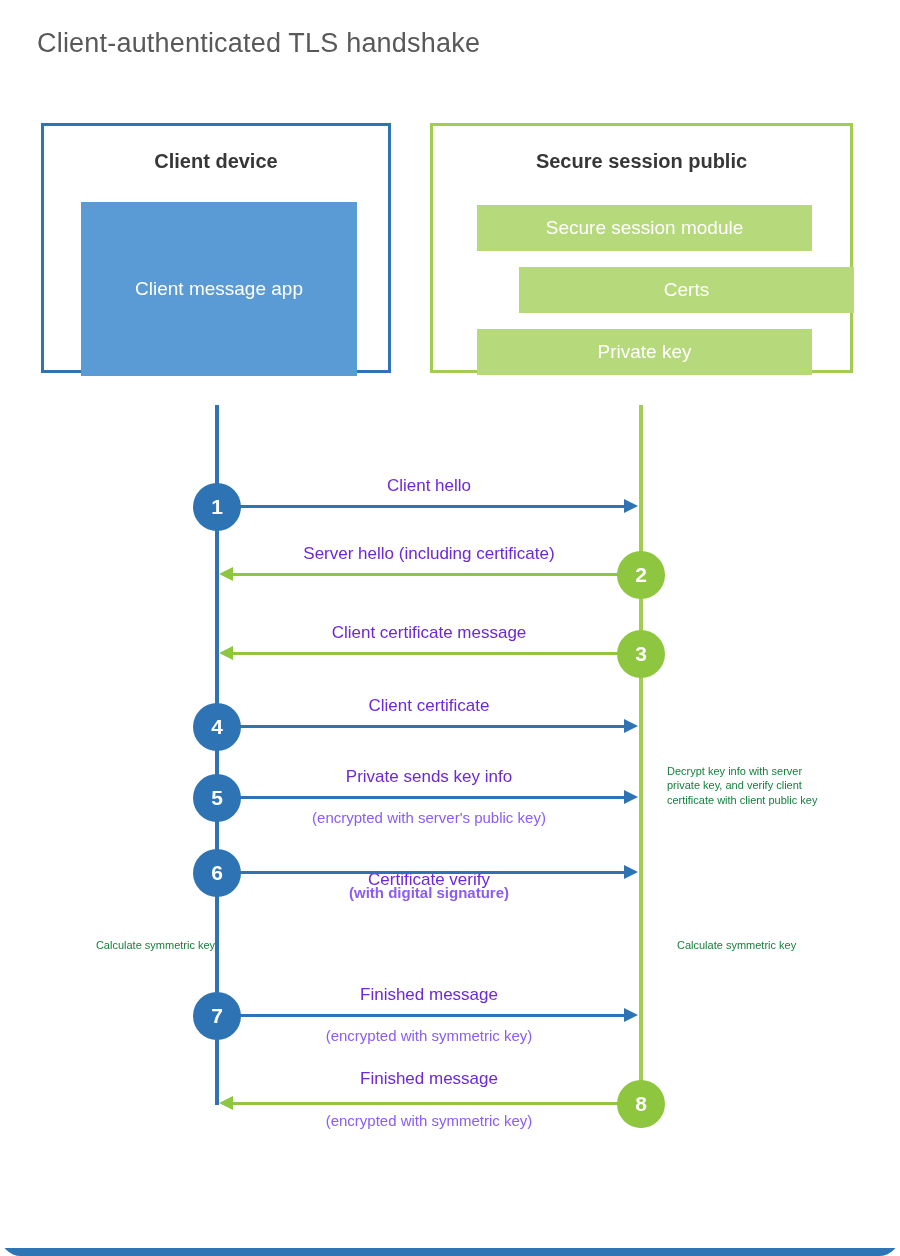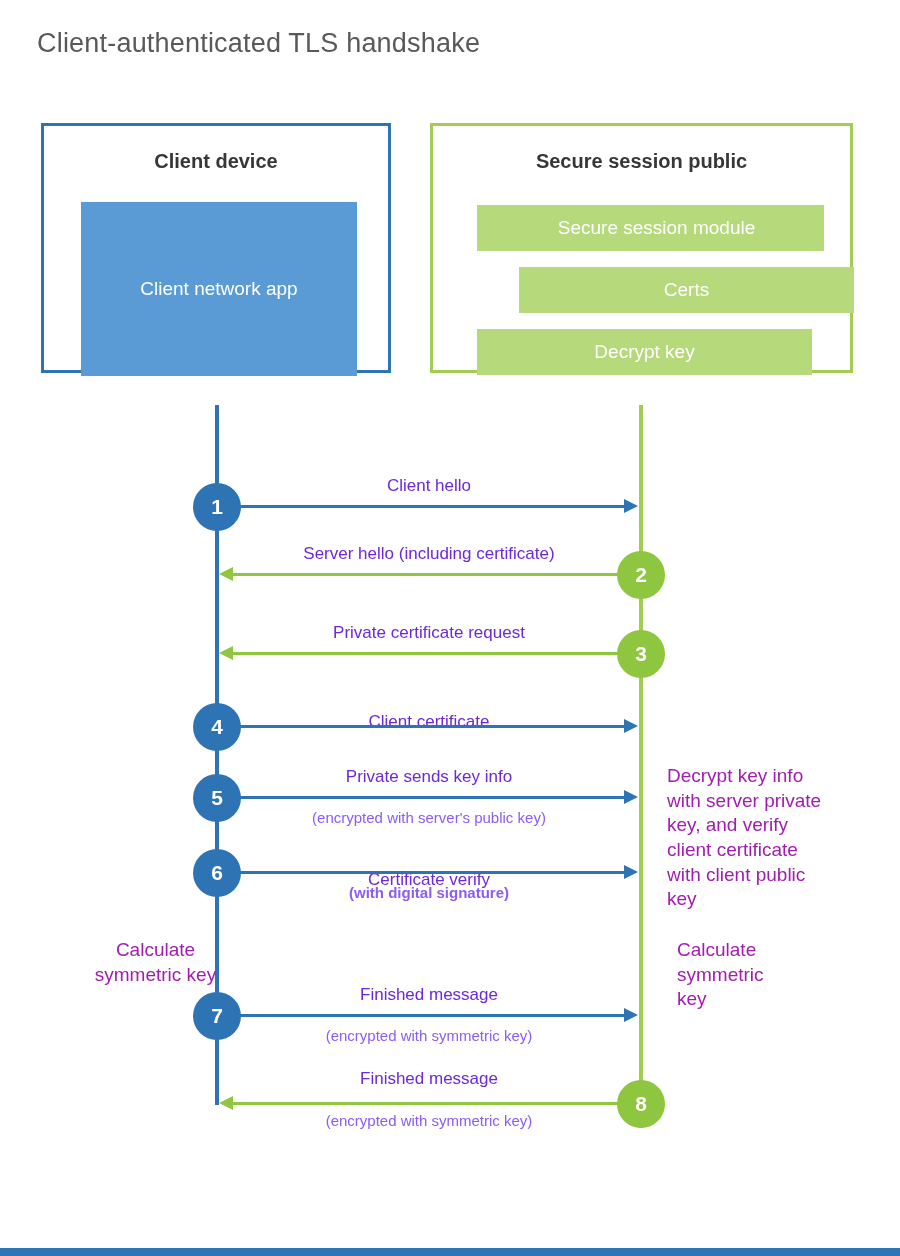--- a/index.html
+++ b/index.html
@@ -1,16 +1,16 @@
 <!DOCTYPE html>
 <html><head>
 <meta charset="utf-8">
 <style>
   html,body { margin:0; padding:0; background:#ffffff; font-family:"Liberation Sans", sans-serif; }
-  .canvas { position:relative; width:900px; height:1256px; background:#ffffff; overflow:hidden; }
+  .canvas { position:relative; width:900px; height:1256px; background:#ffffff; overflow:hidden;border-radius:21px; }
 
   .diagram-title { position:absolute; left:37px; top:28px; font-size:27px; color:#595959; letter-spacing:0.2px; }
 
   
   .actor-box { position:absolute; top:123px; height:250px; background:#fff; border:3px solid; box-sizing:border-box; }
   .client-box { left:41px; width:350px; border-color:#2e74b5; }
   .server-box { left:430px; width:423px; border-color:#a3cc52; }
   .actor-title { position:absolute; top:24px; left:0; right:0; text-align:center; font-size:20px; font-weight:bold; color:#373737; }
   .app-rect { position:absolute; left:37px; top:76px; width:276px; height:174px; background:#5b9bd5; color:#fff;
               display:flex; align-items:center; justify-content:center; text-align:center; font-size:19px; line-height:1.5; padding:0 30px; box-sizing:border-box; }
@@ -34,68 +34,68 @@
   .arrow.green { background:#8ec63f; color:#8ec63f; }
   .head { position:absolute; top:-6px; width:0; height:0; border-top:7.5px solid transparent; border-bottom:7.5px solid transparent; }
   .head-right { right:-13px; border-left:14px solid; }
   .head-left  { left:-13px;  border-right:14px solid; }
 
   
   .msg-label { position:absolute; left:217px; width:424px; text-align:center; font-size:17px; color:#6d28d9; }
   .msg-sub   { position:absolute; left:217px; width:424px; text-align:center; font-size:15px; color:#8b5cf6; }
 
   
-  .side-note { position:absolute; font-size:19px; color:#a21caf; line-height:1.3; }
+  .side-note { position:absolute; font-size:11px; color:#15803d; line-height:1.3; }
   .note-decrypt { left:667px; top:764px; width:160px; text-align:left; }
   .note-calc-left { left:93px; top:938px; width:125px; text-align:center; }
   .note-calc-right { left:677px; top:938px; width:120px; text-align:left; }
 
   .footer-bar { position:absolute; left:0; bottom:0; width:900px; height:8px; background:#2e75b6; }
 </style>
 </head>
 <body>
 
 <div class="canvas">
 
   <div class="diagram-title">Client-authenticated TLS handshake</div>
 
   <div class="actor-box client-box">
     <div class="actor-title">Client device</div>
-    <div class="app-rect">Client network app</div>
+    <div class="app-rect">Client message app</div>
   </div>
 
   <div class="actor-box server-box">
     <div class="actor-title">Secure session public</div>
-    <div class="server-bar" style="top:79px;padding-left:12px;">Secure session module</div>
+    <div class="server-bar" style="top:79px;">Secure session module</div>
     <div class="server-bar" style="top:141px;margin-left:42px;">Certs</div>
-    <div class="server-bar" style="top:203px;">Decrypt key</div>
+    <div class="server-bar" style="top:203px;">Private key</div>
   </div>
 
   <div class="lifeline client-line"></div>
   <div class="lifeline server-line"></div>
 
   <div class="msg-label" style="top:476px;">Client hello</div>
   <div class="arrow blue" style="left:218px; top:505px; width:407px;">
       <div class="head head-right"></div>
     </div>
   <div class="step-circle blue" style="left:217px; top:507px;">1</div>
 
   <div class="msg-label" style="top:544px;">Server hello (including certificate)</div>
   <div class="arrow green" style="left:232px; top:573px; width:408px;">
       <div class="head head-left"></div>
     </div>
   <div class="step-circle green" style="left:641px; top:575px;">2</div>
 
-  <div class="msg-label" style="top:623px;">Private certificate request</div>
+  <div class="msg-label" style="top:623px;">Client certificate message</div>
   <div class="arrow green" style="left:232px; top:652px; width:408px;">
       <div class="head head-left"></div>
     </div>
   <div class="step-circle green" style="left:641px; top:654px;">3</div>
 
-  <div class="msg-label" style="top:696px;margin-top:16px;">Client certificate</div>
+  <div class="msg-label" style="top:696px;">Client certificate</div>
   <div class="arrow blue" style="left:218px; top:725px; width:407px;">
       <div class="head head-right"></div>
     </div>
   <div class="step-circle blue" style="left:217px; top:727px;">4</div>
 
   <div class="msg-label" style="top:767px;">Private sends key info</div>
   <div class="arrow blue" style="left:218px; top:796px; width:407px;">
       <div class="head head-right"></div>
     </div>
   <div class="step-circle blue" style="left:217px; top:798px;">5</div>

